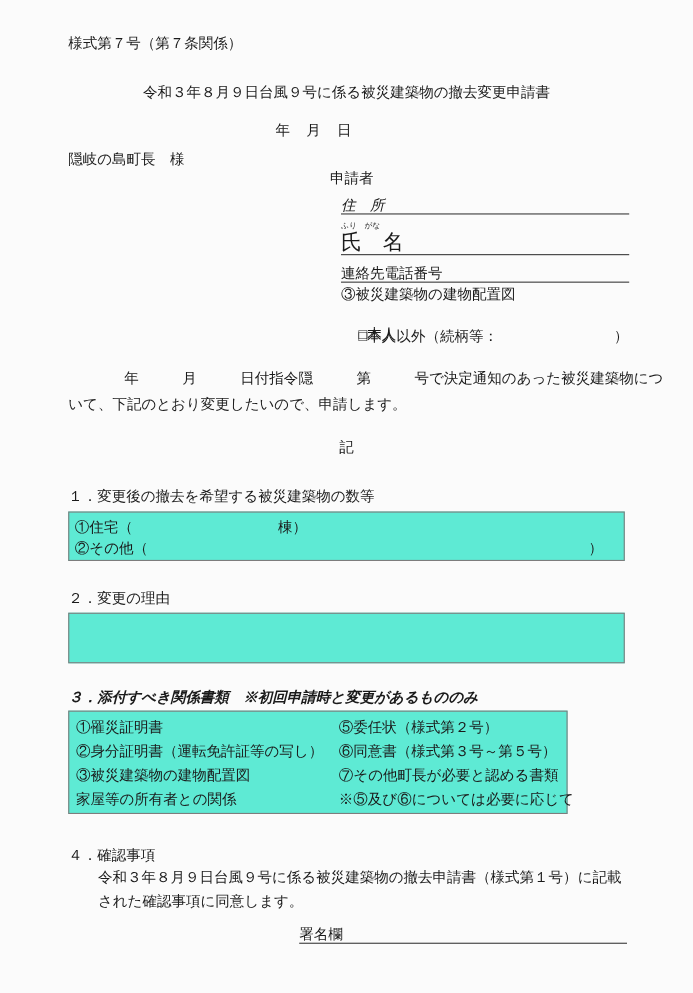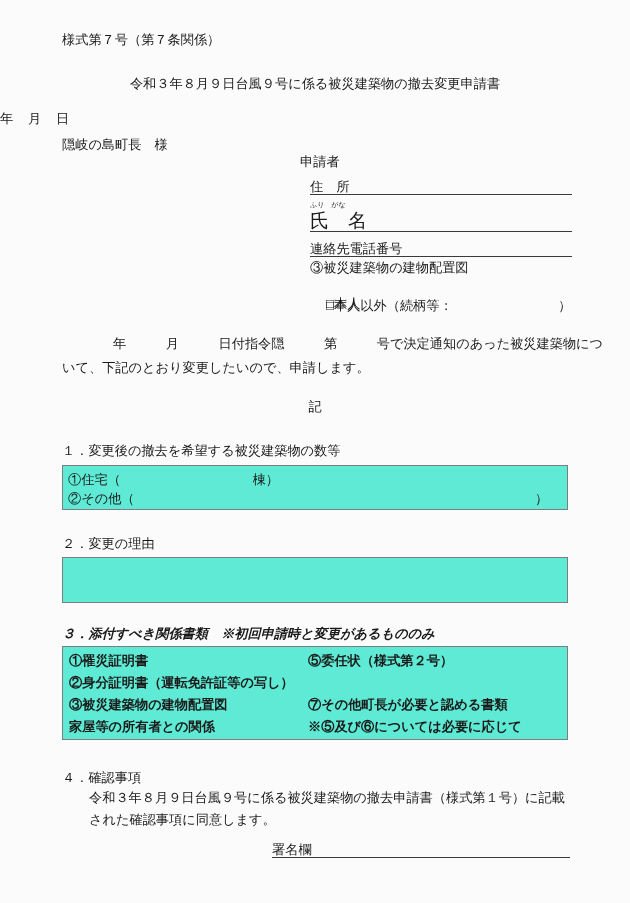--- a/index.html
+++ b/index.html
@@ -24,21 +24,21 @@
   }
 
   
   .t { position: absolute; white-space: pre; line-height: 1.0; }
   .fs13 { font-size: 13.2px; }
   .bold { font-weight: bold; }
 
   
   #form-no    { left: 62px;  top: 33px;  }
   #doc-title  { left: 0;     top: 77px;  width: 630px; text-align: center; }
-  #date-line  { left: 0;     top: 112px; width: 570px; text-align: left; letter-spacing: 0; }
+  #date-line  { left: 0;     top: 112px; width: 570px; text-align: center; letter-spacing: 0; }
   #date-line span { display: inline-block; }
   .dsp { width: 28px; }
 
   #addressee  { left: 62px;  top: 138px; }
 
   
   #applicant-label { left: 300px; top: 155px; }
 
   .field-row {
     position: absolute;
@@ -48,21 +48,21 @@
     height: 19px;
   }
   .field-row .lbl {
     position: absolute;
     left: 0;
     bottom: 1px;
     font-size: 13.2px;
     white-space: pre;
     line-height: 1;
   }
-  #row-address { top: 175px; }
+  #row-address { top: 175px; font-style: italic; }
   #row-name    { top: 212px; }
   #row-phone   { top: 237px; }
 
   .ruby-wrap {
     position: absolute;
     left: 0;
     bottom: 1px;
     line-height: 1;
   }
   .ruby-wrap .ruby-top {
@@ -98,21 +98,21 @@
 
   
   .box {
     position: absolute;
     border: 1px solid #7d7d7d;
     background: #5eead4;
     box-sizing: border-box;
   }
   #box-count  { left: 62px; top: 465px; width: 506px; height: 45px; }
   #box-reason { left: 62px; top: 557px; width: 506px; height: 46px; }
-  #box-docs   { left: 62px; top: 646px; width: 506px; height: 94px; font-weight: bold; }
+  #box-docs   { left: 62px; top: 646px; width: 454px; height: 94px; }
 
   .box .cell {
     position: absolute;
     font-size: 13.2px;
     white-space: pre;
     line-height: 1;
   }
   
   #c1-l1 { left: 5px; top: 7px; }
   #c1-l2 { left: 5px; top: 26px; }
@@ -195,20 +195,21 @@
   <div class="sec-head" id="sec2-head">２．変更の理由</div>
   <div class="box" id="box-reason"></div>
 
   <div class="sec-head bold" id="sec3-head">３．添付すべき関係書類　※初回申請時と変更があるもののみ</div>
   <div class="box" id="box-docs">
     <span class="cell docs-col-a docs-r1">①罹災証明書</span>
     <span class="cell docs-col-a docs-r2">②身分証明書（運転免許証等の写し）</span>
     <span class="cell docs-col-a docs-r3">③被災建築物の建物配置図</span>
     <span class="cell docs-col-a docs-r4">家屋等の所有者との関係</span>
     <span class="cell docs-col-b docs-r1">⑤委任状（様式第２号）</span>
+    <span class="cell docs-col-b docs-r2">⑥同意書（様式第３号～第５号）</span>
     <span class="cell docs-col-b docs-r3">⑦その他町長が必要と認める書類</span>
     <span class="cell docs-col-b docs-r4">※⑤及び⑥については必要に応じて</span>
   </div>
 
   <div class="sec-head" id="sec4-head">４．確認事項</div>
   <div class="t fs13" id="sec4-l1">令和３年８月９日台風９号に係る被災建築物の撤去申請書（様式第１号）に記載</div>
   <div class="t fs13" id="sec4-l2">された確認事項に同意します。</div>
 
   <div id="sign-row">
     <span class="lbl">署名欄</span>

